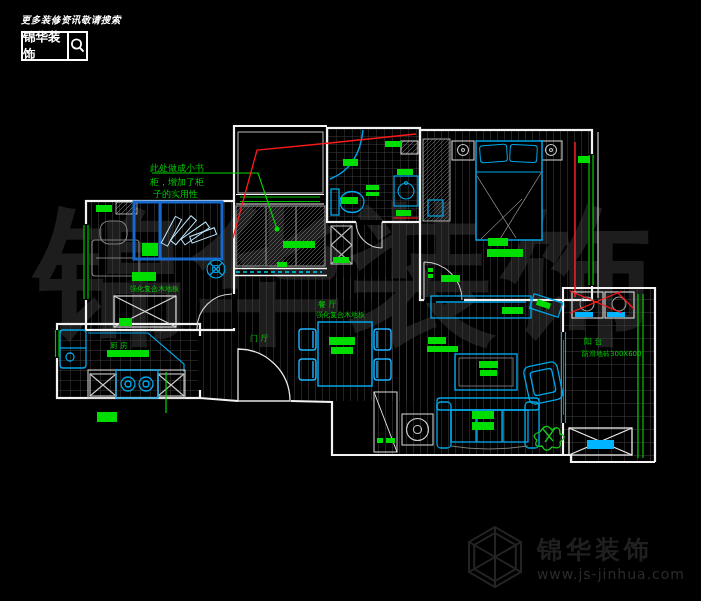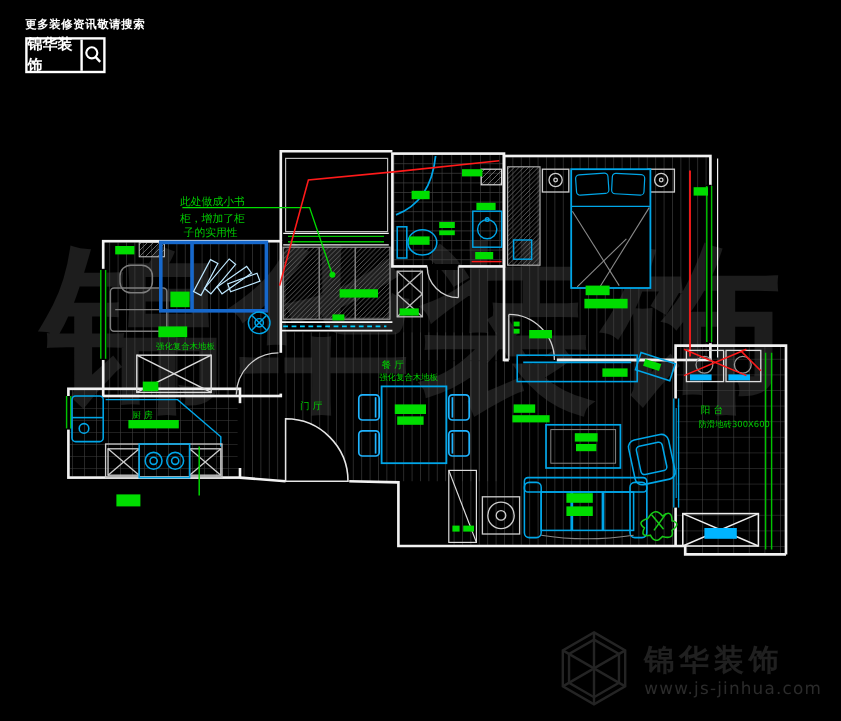--- a/index.html
+++ b/index.html
@@ -1,20 +1,20 @@
 <!DOCTYPE html>
 <html><head>
 <meta charset="utf-8">
 <style>
   html,body{margin:0;padding:0;background:#000;}
   #screen{position:relative;width:701px;height:601px;background:#000;overflow:hidden;
           font-family:"DejaVu Sans",sans-serif;}
   
   #header{position:absolute;left:21px;top:14px;z-index:3;color:#fff;}
-  #tagline{font-size:9.5px;font-weight:bold;letter-spacing:0.5px;white-space:nowrap;}
+  #tagline{font-size:9.5px;font-weight:bold;letter-spacing:0.5px;white-space:nowrap;font-style:italic;}
   #logo-box{margin-top:4px;width:63px;height:26px;border:2px solid #fff;display:flex;align-items:stretch;}
   #logo-brand{width:44px;display:flex;align-items:center;justify-content:center;
               font-size:12.5px;font-weight:bold;letter-spacing:0;}
   #logo-sep{width:2px;background:#fff;}
   #logo-search{flex:1;display:flex;align-items:center;justify-content:center;}
   
   #watermark{position:absolute;left:36px;top:200px;z-index:1;font-size:150px;font-weight:bold;
              color:#1d1d1d;letter-spacing:6px;white-space:nowrap;line-height:1;}
   
   #plan{position:absolute;left:0;top:0;z-index:2;}

